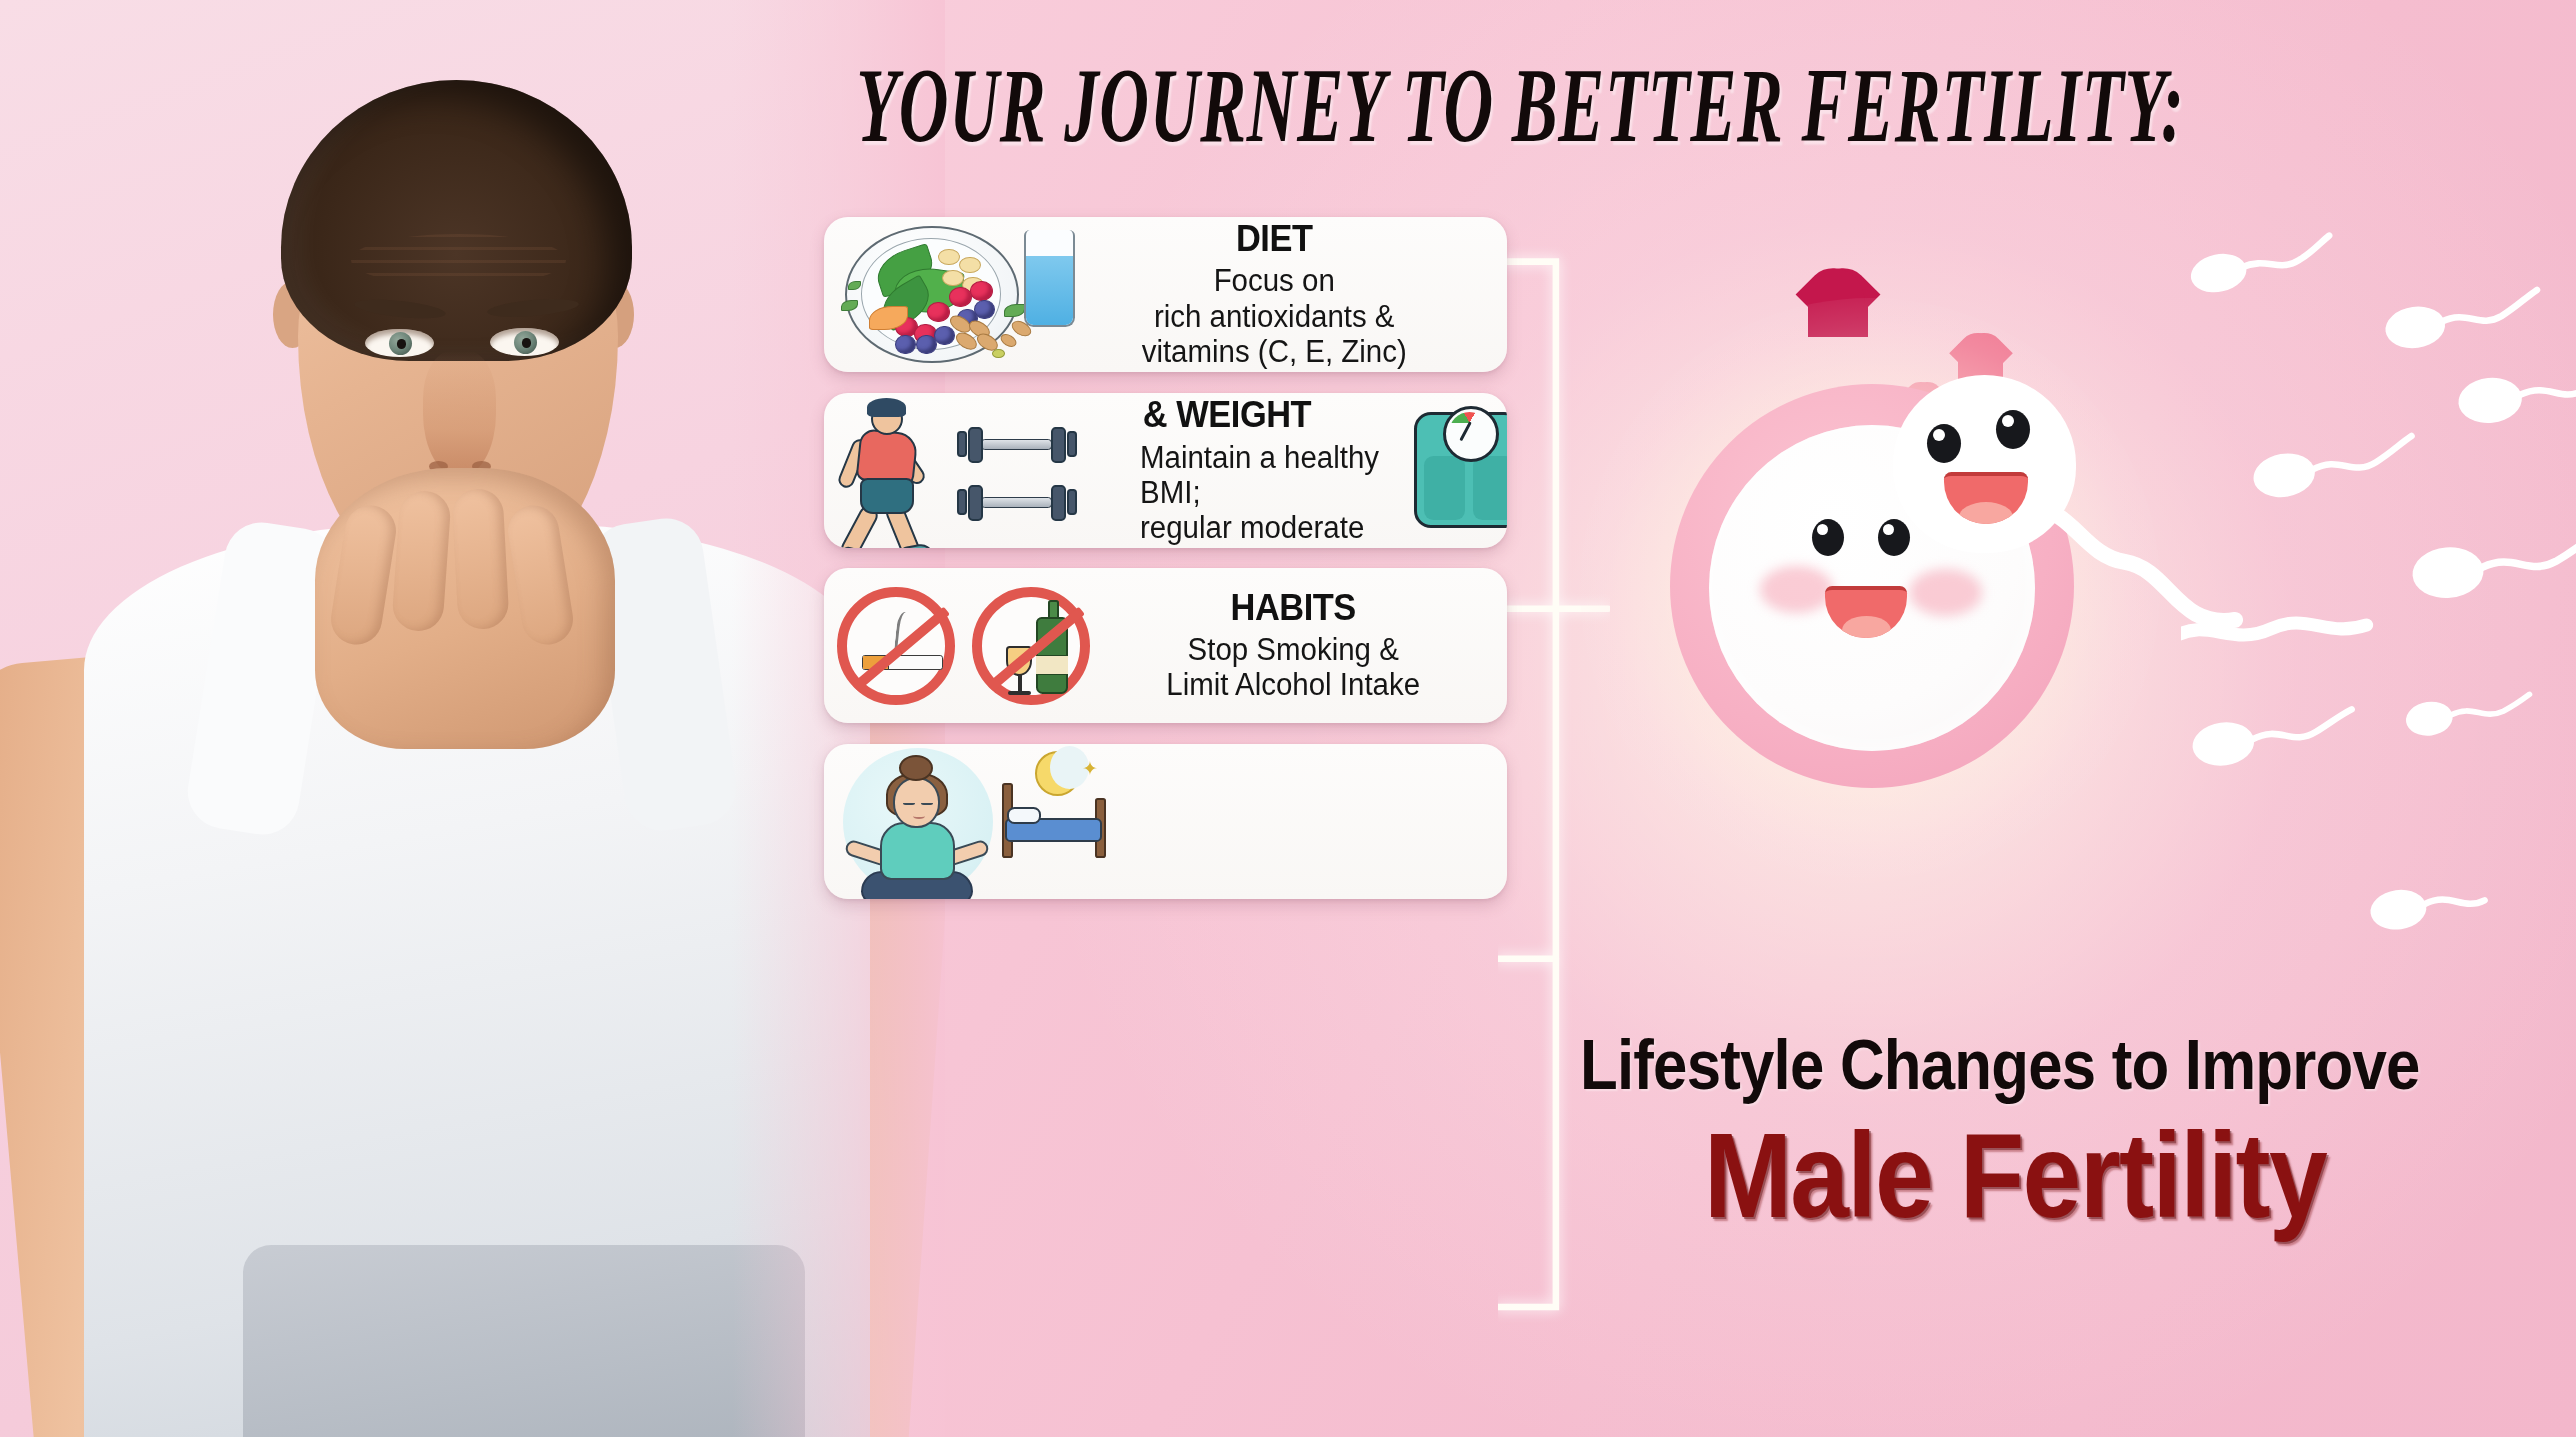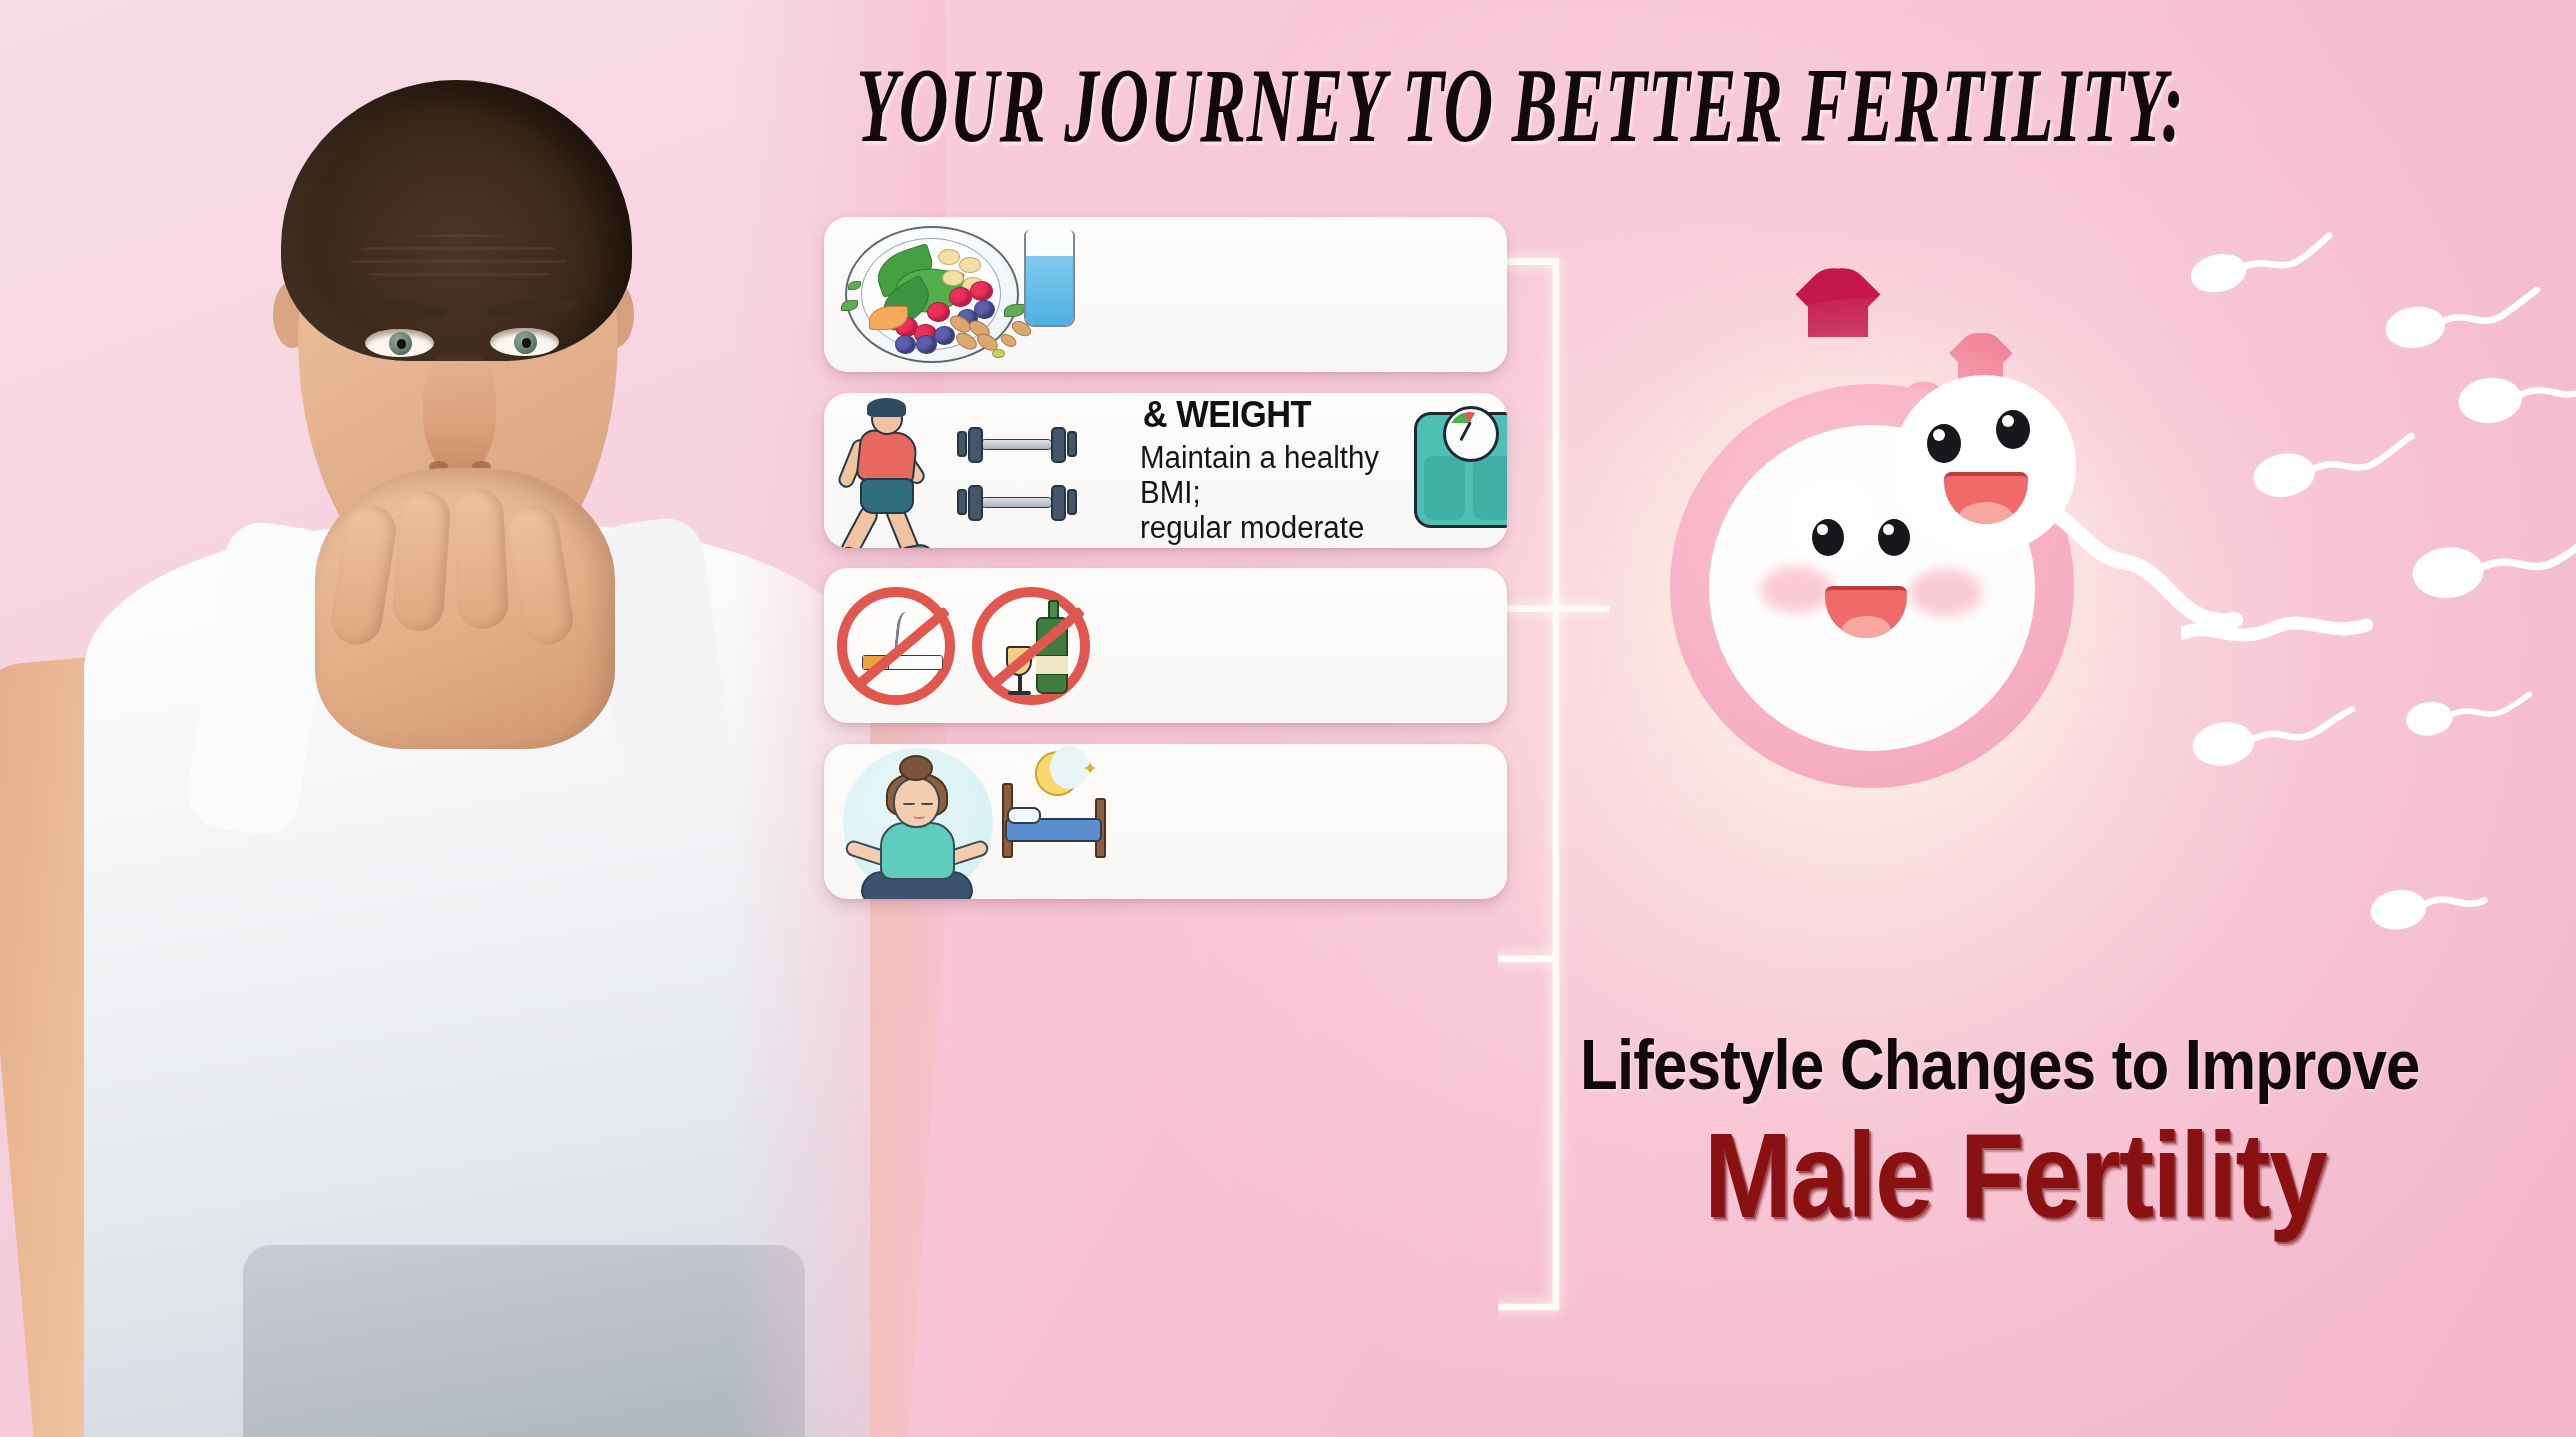--- a/index.html
+++ b/index.html
@@ -363,20 +363,26 @@
           <div class="crumb gl" style="left:11.2px;top:56px;width:13px;height:9.4px;"></div>
           <div class="crumb gl" style="left:167px;top:79px;width:20.6px;height:13px;"></div>
           <div class="crumb na" style="left:174px;top:97px;width:20.6px;height:13px;"></div>
           <div class="crumb na" style="left:163px;top:110px;width:17px;height:11.2px;"></div>
           <div class="crumb pu" style="left:155px;top:124px;width:13px;height:9.4px;"></div>
           <div class="glass">
             <div class="glass-w"></div>
           </div>
         </div>
       </div>
+      <div class="card-txt">
+        <div class="card-h">DIET</div>
+        <div class="card-b">Focus on
+rich antioxidants &amp;
+vitamins (C, E, Zinc)</div>
+      </div>
     </div>
 
     <div class="card" id="card-exercise">
       <div class="card-art ex">
         <div>
           <div class="run-arm a"></div>
             <div class="run-arm b"></div>
           <div class="run-leg a"></div>
             <div class="run-leg b"></div>
           <div class="run-shoe a"></div>
@@ -432,20 +438,25 @@
         </div>
         <div class="ban-sign">
           <div class="bottle-neck"></div>
           <div class="bottle"></div>
           <div class="bottle-lbl"></div>
           <div class="wglass"></div>
             <div class="wstem"></div>
             <div class="wfoot"></div>
           <div class="ban-slash"></div>
         </div>
+      </div>
+      <div class="card-txt">
+        <div class="card-h">HABITS</div>
+        <div class="card-b">Stop Smoking &amp;
+Limit Alcohol Intake</div>
       </div>
     </div>
 
     <div class="card" id="card-sleep">
       <div class="card-art sl">
         <div class="sl-circ"></div>
         <div>
           <div class="med-legs"></div>
           <div class="med-arm l"></div>
             <div class="med-arm r"></div>

